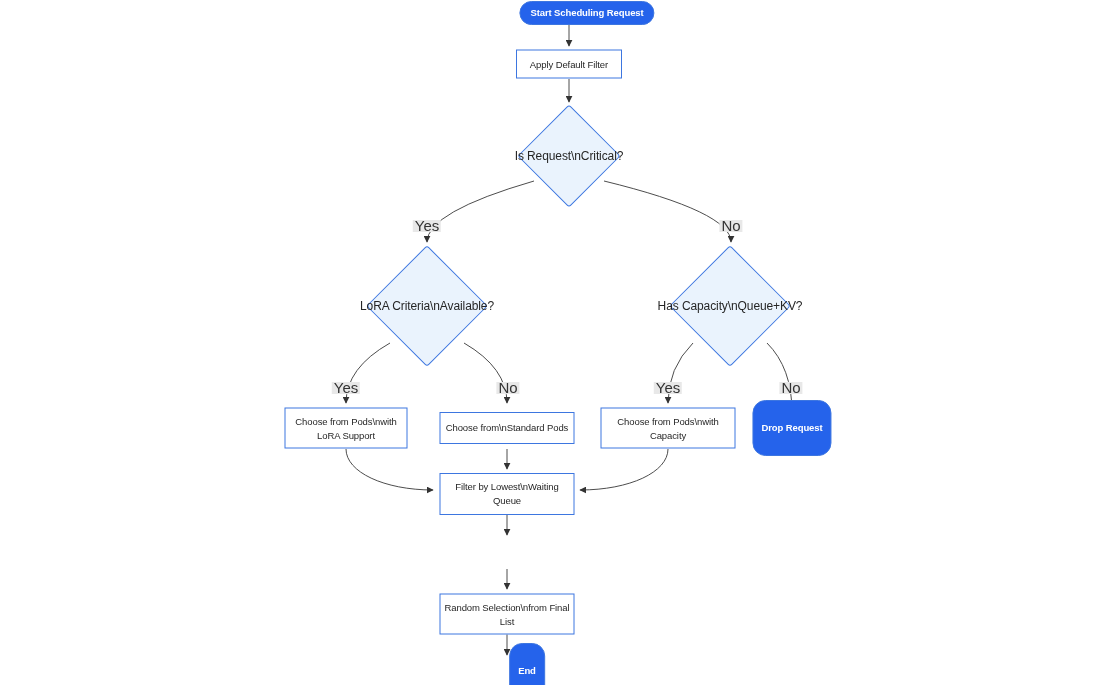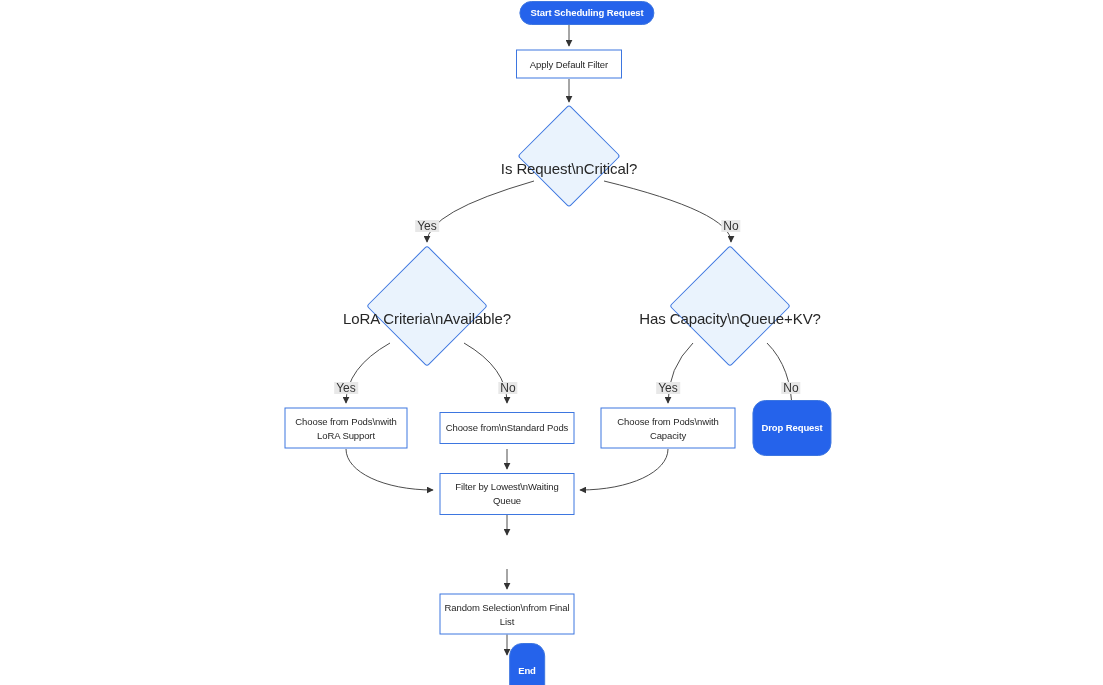--- a/index.html
+++ b/index.html
@@ -55,33 +55,33 @@
 
   .diamond{position:absolute;width:0;height:0;}
   .diamond-shape{
     position:absolute;left:0;top:0;
     transform:translate(-50%,-50%) rotate(45deg);
     background:var(--decision-fill);
     border:1.5px solid var(--node-border);
     border-radius:3px;
   }
   .diamond-label{
-    position:absolute;left:0;top:12px;
+    position:absolute;left:0;top:0;
     transform:translate(-50%,-50%);
     white-space:nowrap;
-    font-size:15px;
+    font-size:12px;
     letter-spacing:-0.1px;
     color:var(--node-text);
   }
   .edge-label{
     position:absolute;
     transform:translate(-50%,-50%);
     background:var(--edge-label-bg);
     color:var(--edge-label-text);
-    font-size:12px;
+    font-size:15px;
     padding:0 2px;
     line-height:12px;
   }
 </style>
 </head>
 <body>
 
 <div class="canvas">
 
   <svg class="edges">

